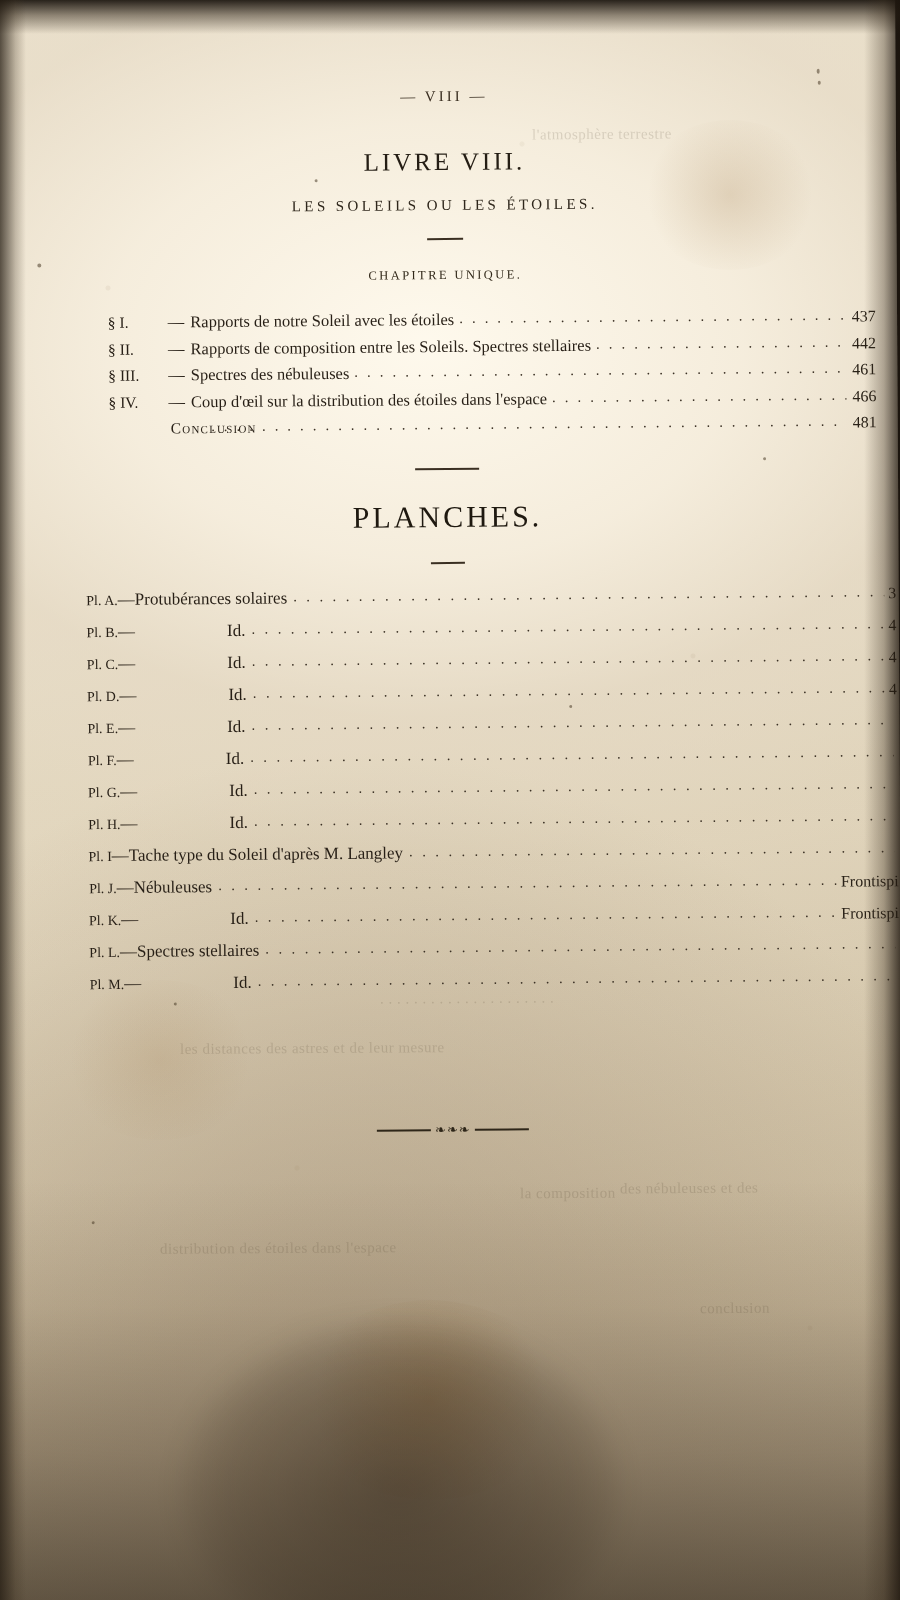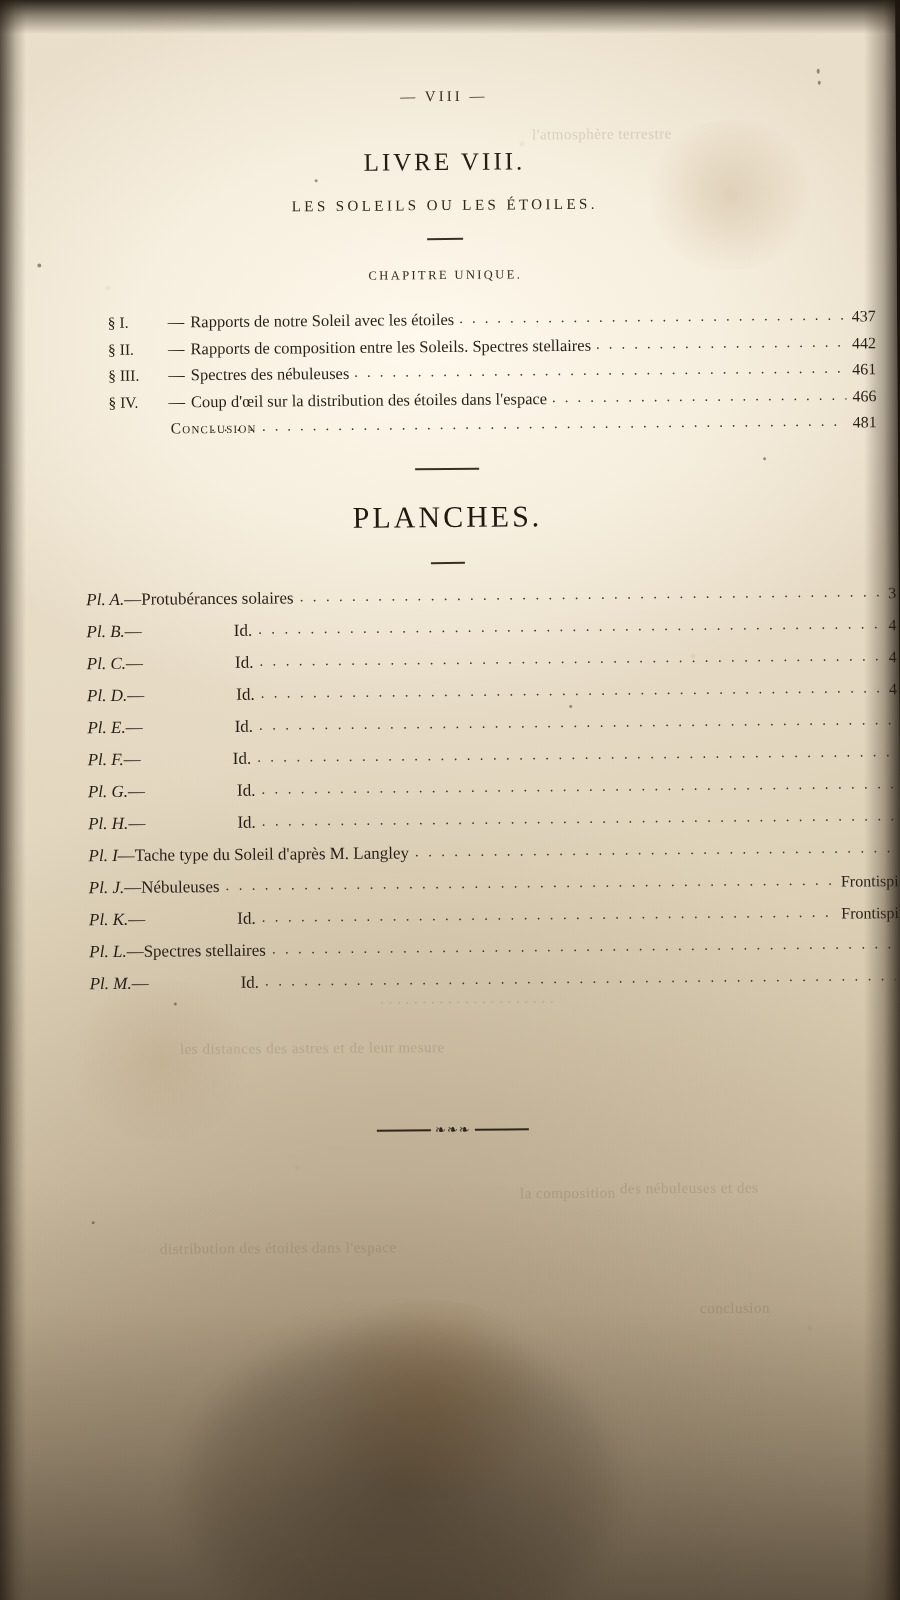--- a/index.html
+++ b/index.html
@@ -216,22 +216,22 @@
     align-items: baseline;
     font-size: 17px;
     line-height: 1.0;
     margin-bottom: 15px;
     white-space: nowrap;
     color: #271f16;
   }
   .plate-row .pl {
     display: inline-block;
     width: 72px;
-    font-style: italic;
-    font-size: 17px;
+    font-size: 14px;
+    text-align: right;
   }
   .plate-row .dash2 {
     display: inline-block;
     width: 22px;
   }
   .plate-row .desc {
     display: inline-block;
   }
   .plate-row .desc.id {
     padding-left: 92px;

